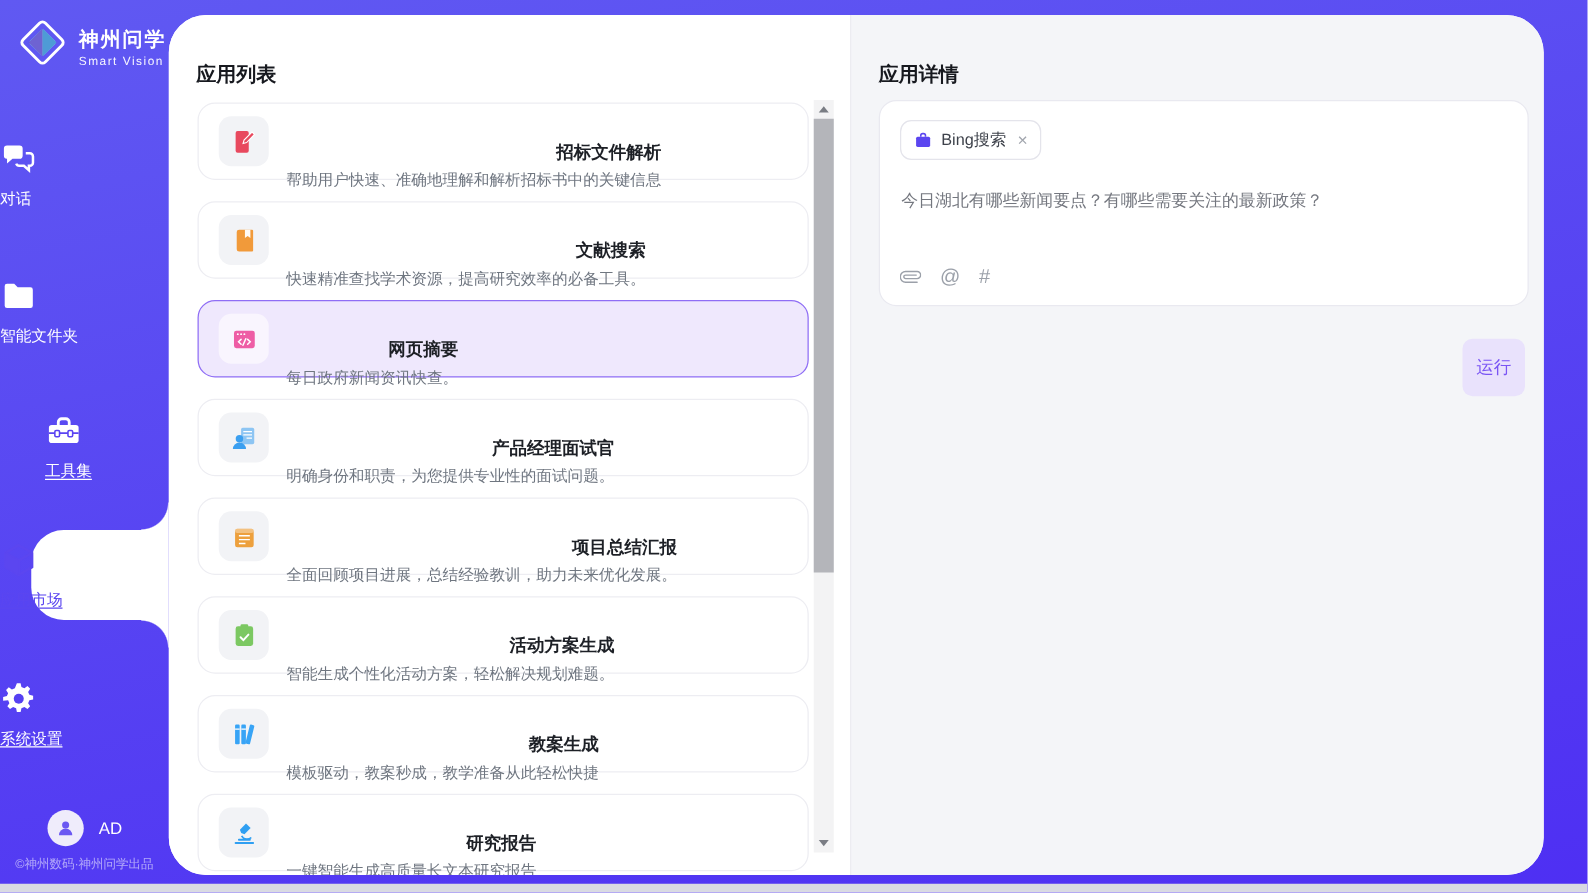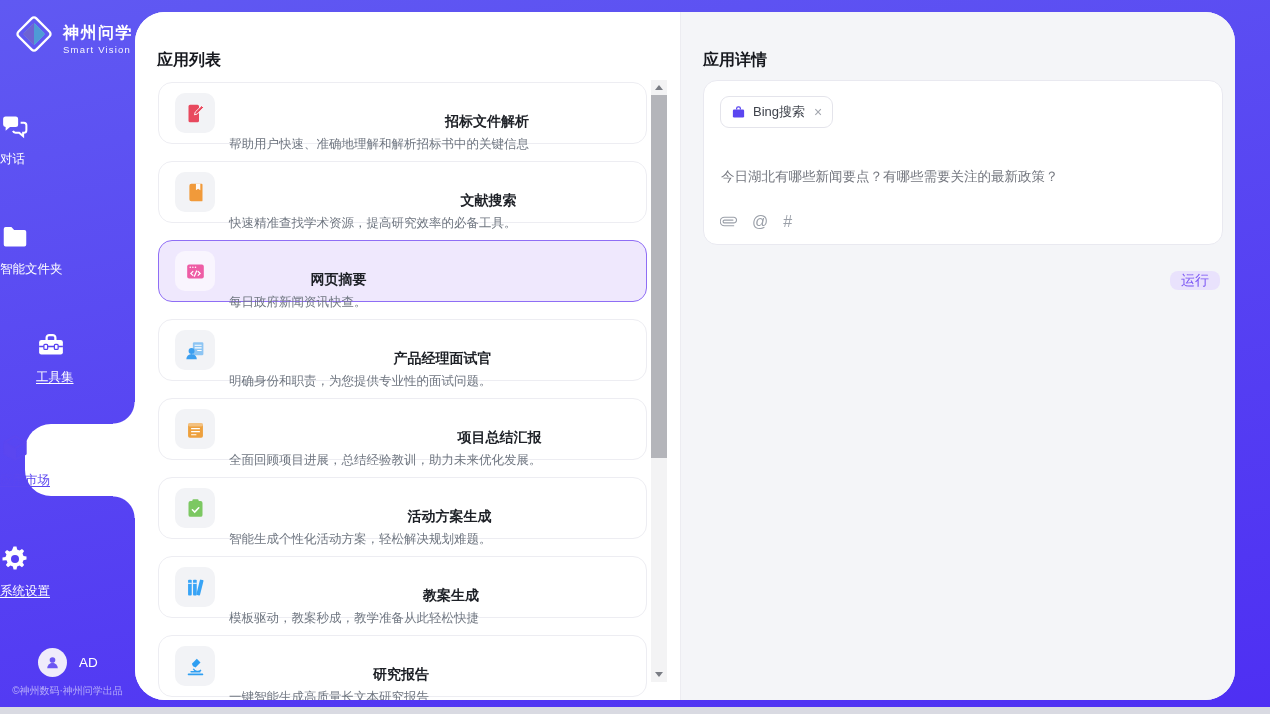--- a/index.html
+++ b/index.html
@@ -63,26 +63,26 @@
   .tri-up{width:0;height:0;border-left:4px solid transparent;border-right:4px solid transparent;border-bottom:5px solid #7a7d84;}
   .tri-down{width:0;height:0;border-left:4px solid transparent;border-right:4px solid transparent;border-top:5px solid #7a7d84;}
   .sb-thumb{position:absolute;left:0;top:15px;width:16px;height:363px;background:#b4b5ba;cursor:pointer;}
 
   
   .prompt-card{position:absolute;left:22px;top:68px;width:520px;height:165px;background:#fff;border:1px solid #e9e9f0;border-radius:14px;box-sizing:border-box;}
   .chip{position:absolute;left:16px;top:15px;height:30px;border:1px solid #e4e4eb;border-radius:9px;display:inline-flex;align-items:center;gap:7px;padding:0 10px;background:#fff;cursor:pointer;}
   .chip svg{width:15px;height:15px;}
   .chip-label{font-size:13px;color:#3e424b;}
   .chip-close{font-size:14px;color:#a2a6ae;margin-left:2px;line-height:1;cursor:pointer;}
-  .query{position:absolute;left:17px;top:70px;right:16px;font-size:13.5px;color:#74777f;line-height:1.5;cursor:text;margin-top:16px;}
+  .query{position:absolute;left:17px;top:70px;right:16px;font-size:13.5px;color:#74777f;line-height:1.5;cursor:text;}
   .tools{position:absolute;left:16px;bottom:14px;display:flex;align-items:center;gap:15px;color:#9ba0a9;}
   .tools svg{width:17px;height:17px;display:block;}
   .tool-txt{font-size:16px;line-height:1;cursor:pointer;}
   .tool-btn{cursor:pointer;display:flex;align-items:center;}
-  .run-btn{position:absolute;right:15px;top:259px;width:50px;height:19px;background:#e9e2fc;border:none;border-radius:8px;color:#7a55f4;font-size:14px;font-family:Liberation Mono, monospace;display:flex;align-items:center;justify-content:center;cursor:pointer;}
+  .run-btn{position:absolute;right:15px;top:259px;width:50px;height:46px;background:#e9e2fc;border:none;border-radius:8px;color:#7a55f4;font-size:14px;font-family:Liberation Mono, monospace;display:flex;align-items:center;justify-content:center;cursor:pointer;}
 </style>
 </head>
 <body>
 
 <div class="brand">
   <svg viewBox="0 0 40 40">
     <g transform="rotate(45 20 20)">
       <rect x="8" y="8" width="24" height="24" rx="3" fill="none" stroke="#fff" stroke-width="2.2"></rect>
       <rect x="12.5" y="12.5" width="15" height="15" rx="1.5" fill="#7de3e0"></rect>
       <path d="M12.5 12.5h15v15z" fill="#4e9bd6"></path>

